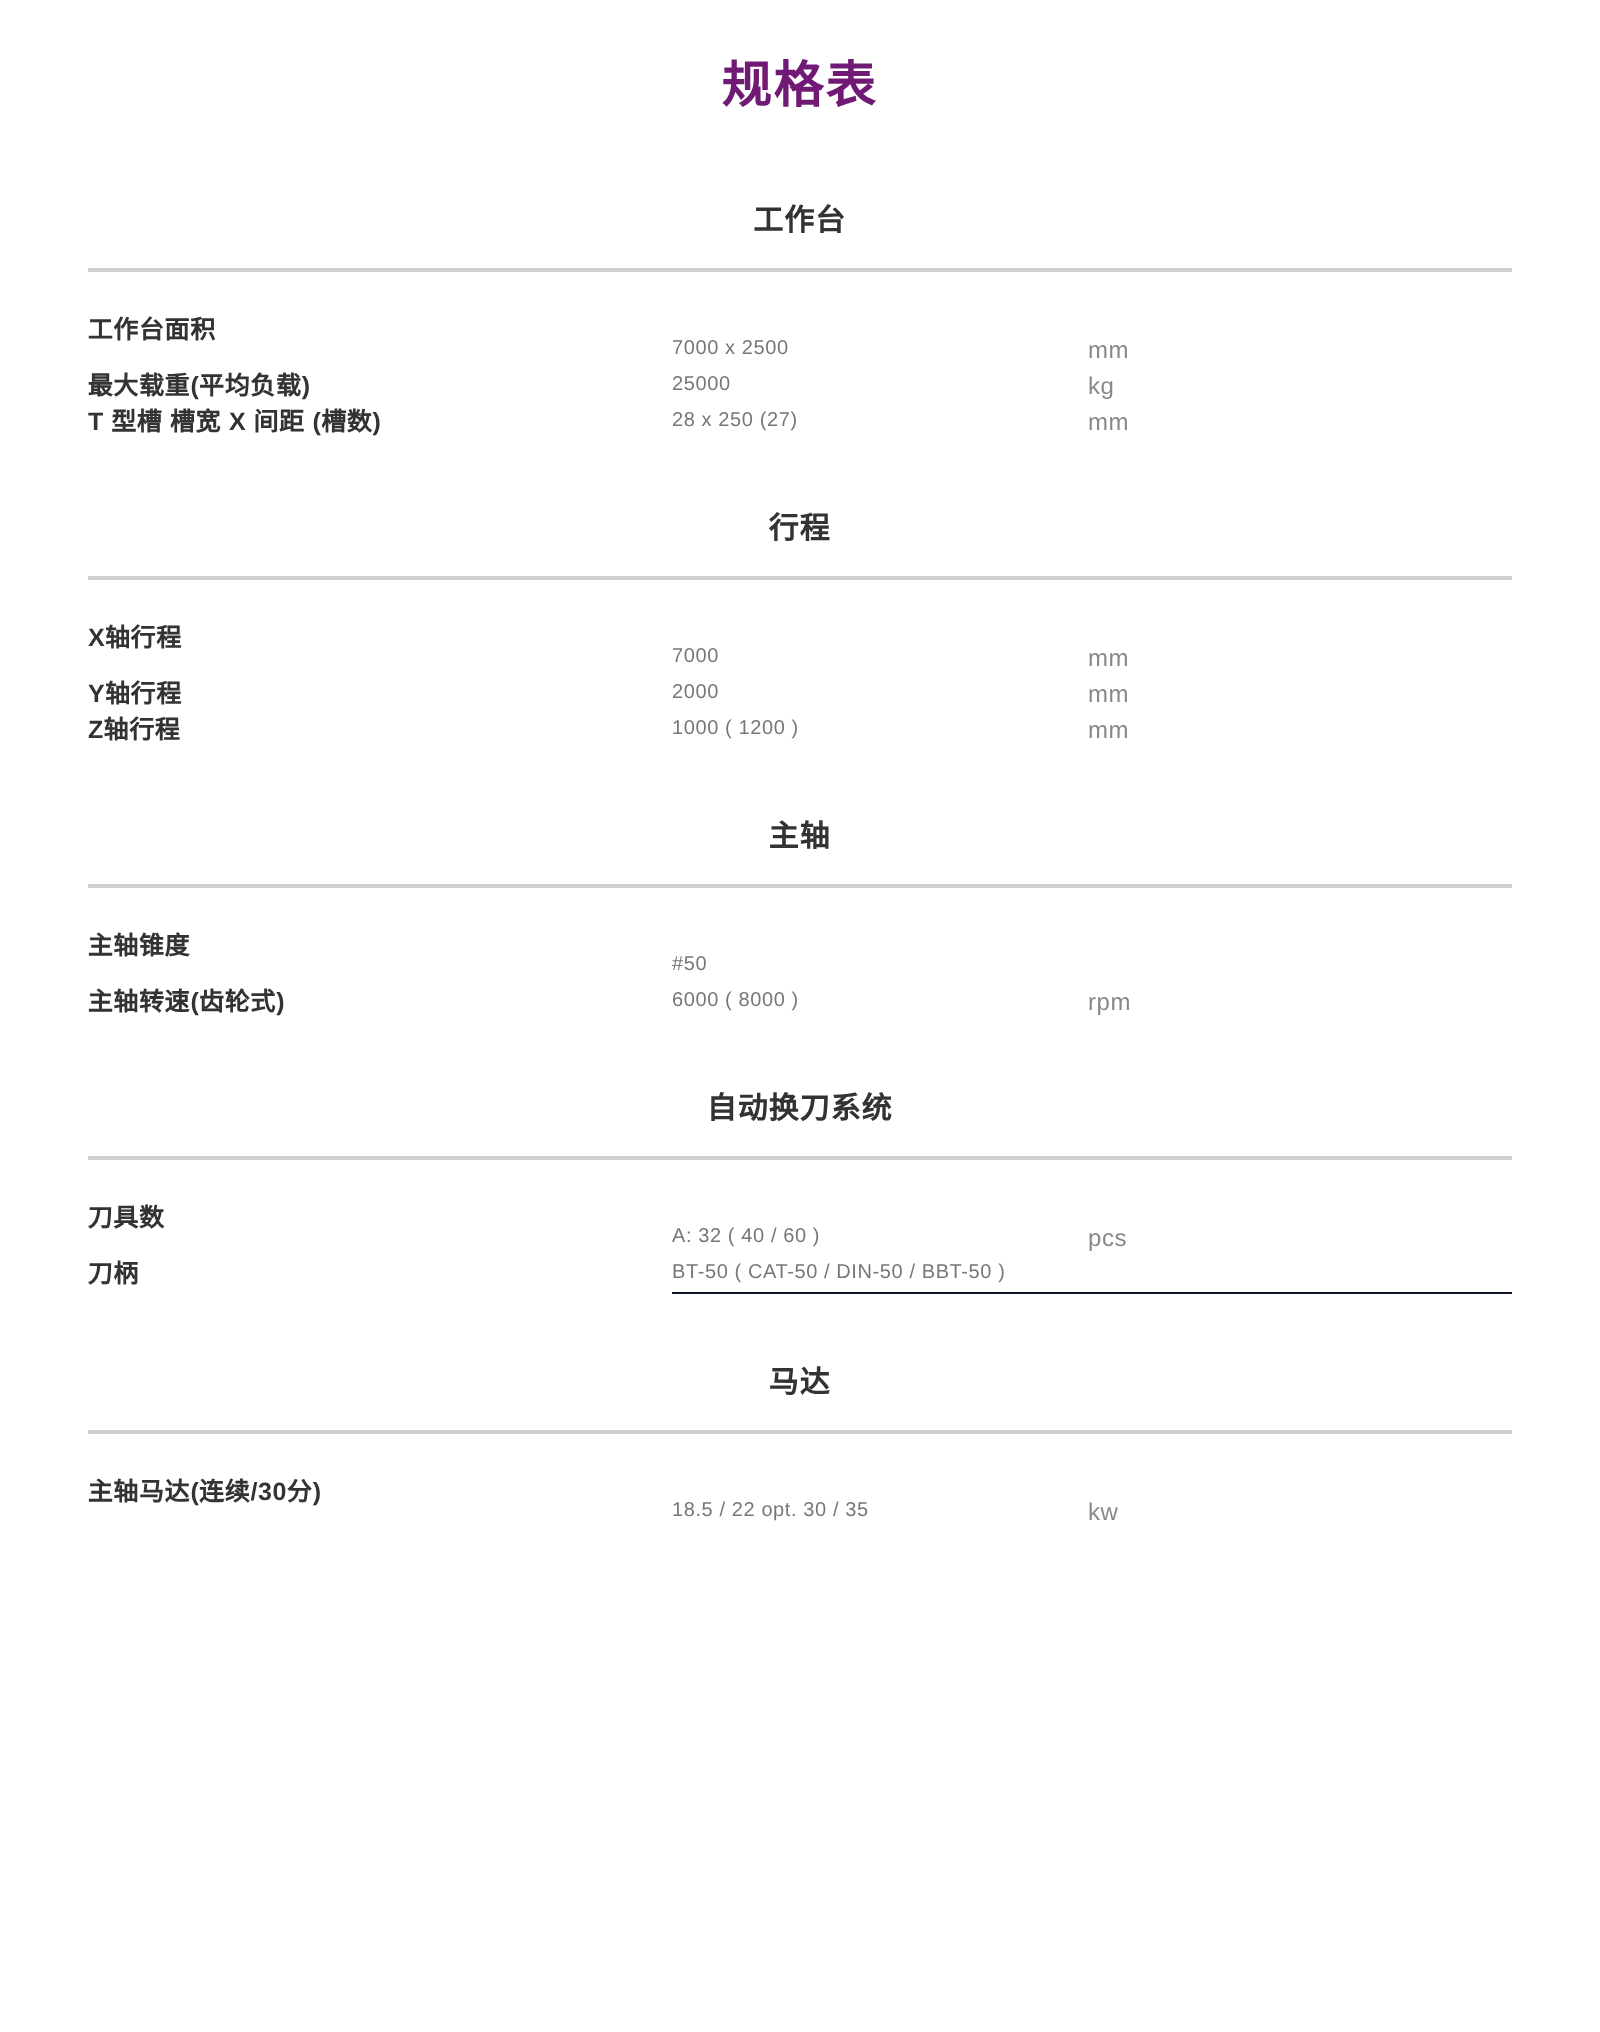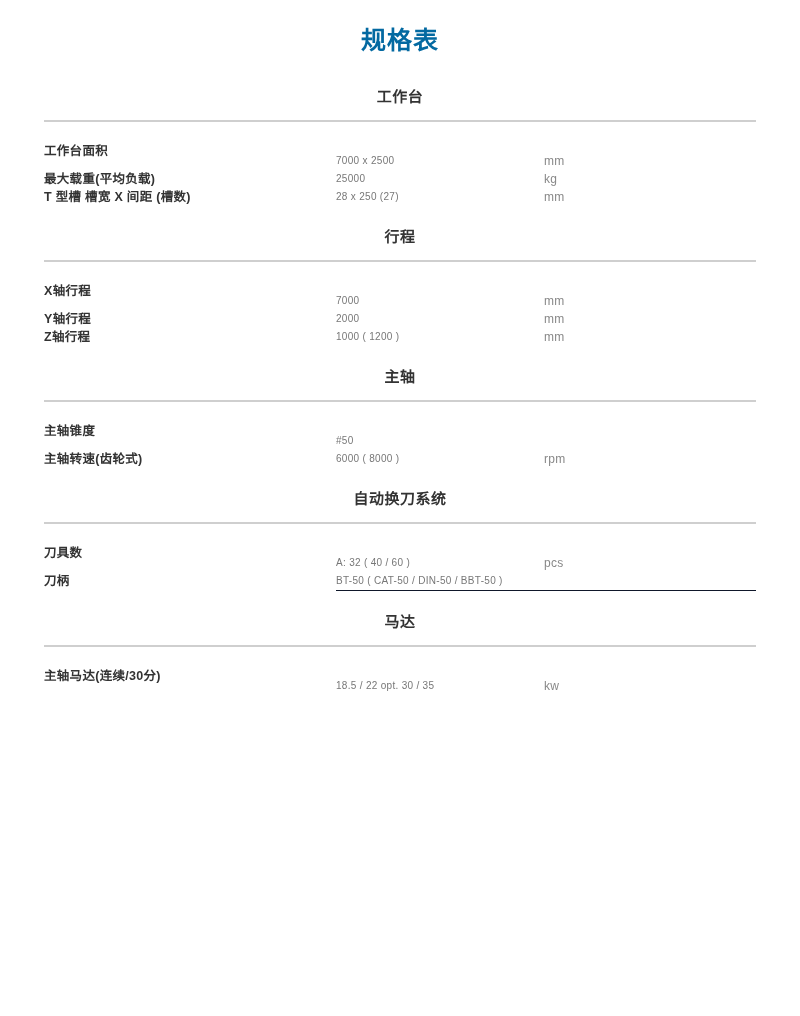--- a/index.html
+++ b/index.html
@@ -16,37 +16,36 @@
   }
   .page {
     width: 800px;
     box-sizing: border-box;
     padding: 0;
   }
   .page-title {
     text-align: center;
     font-size: 25px;
     font-weight: 700;
-    color: #0369a1;
+    color: #701a75;
     letter-spacing: 1px;
     margin: 20px 0 0 0;
     padding: 0;
     line-height: 46px;
-    font-family: Liberation Mono, monospace;
   }
   .section {
     margin-top: 4px;
   }
   .section-title {
     text-align: center;
     font-size: 15px;
     font-weight: 700;
     color: #333333;
     line-height: 30px;
-    margin: 16px 0 8px 0;
+    margin: 30px 0 8px 0;
     letter-spacing: 0.5px;
   }
   .section-rule {
     height: 2px;
     background: #cfcfcf;
     margin: 0 44px 0 44px;
   }
   table.spec {
     width: 712px;
     margin: 10px 44px;

